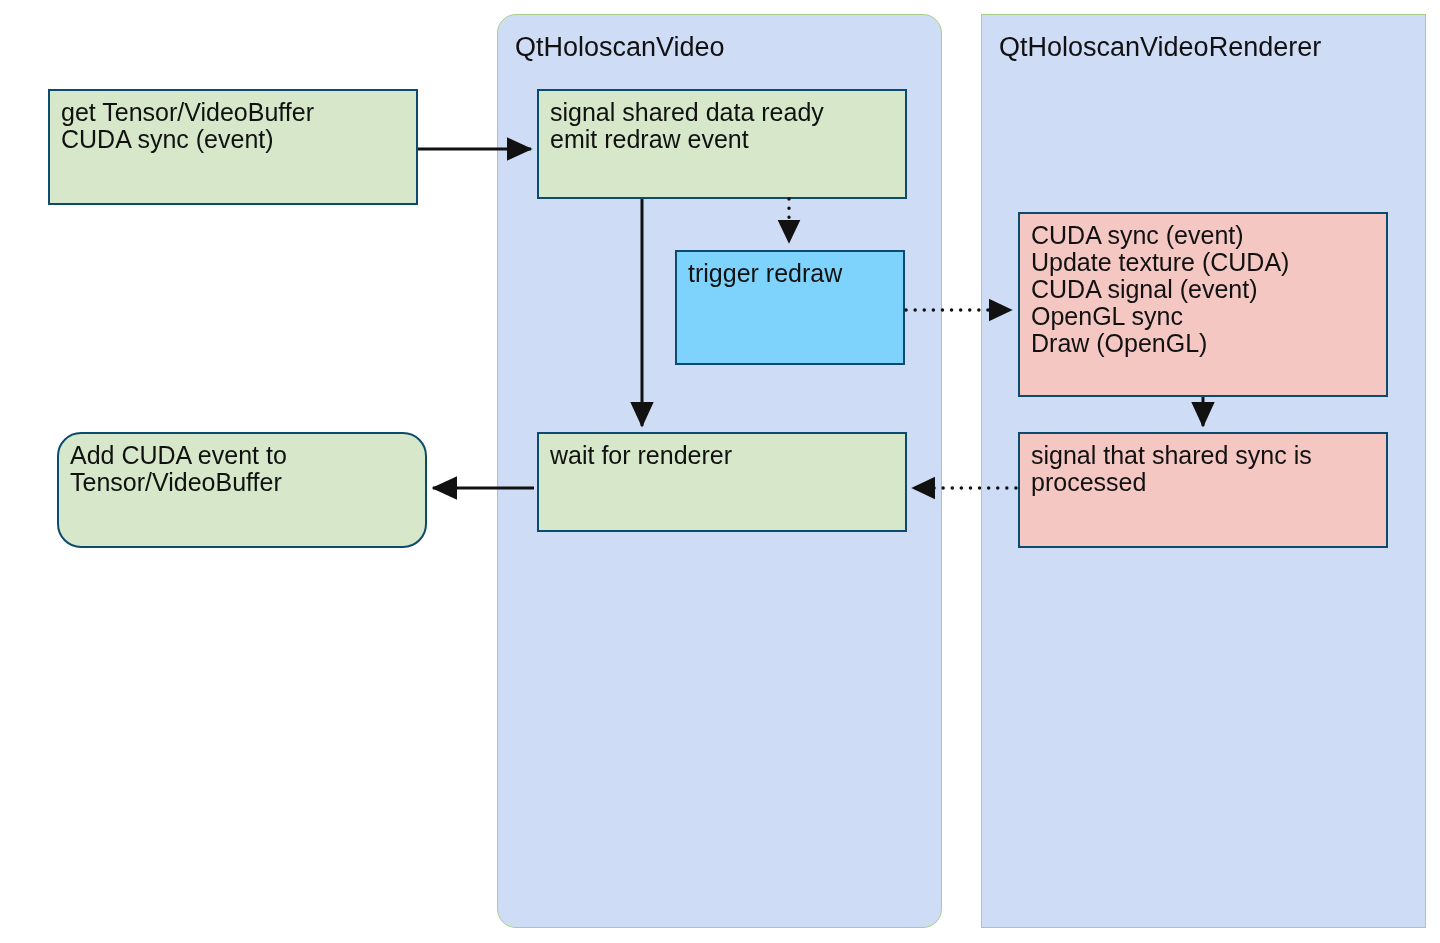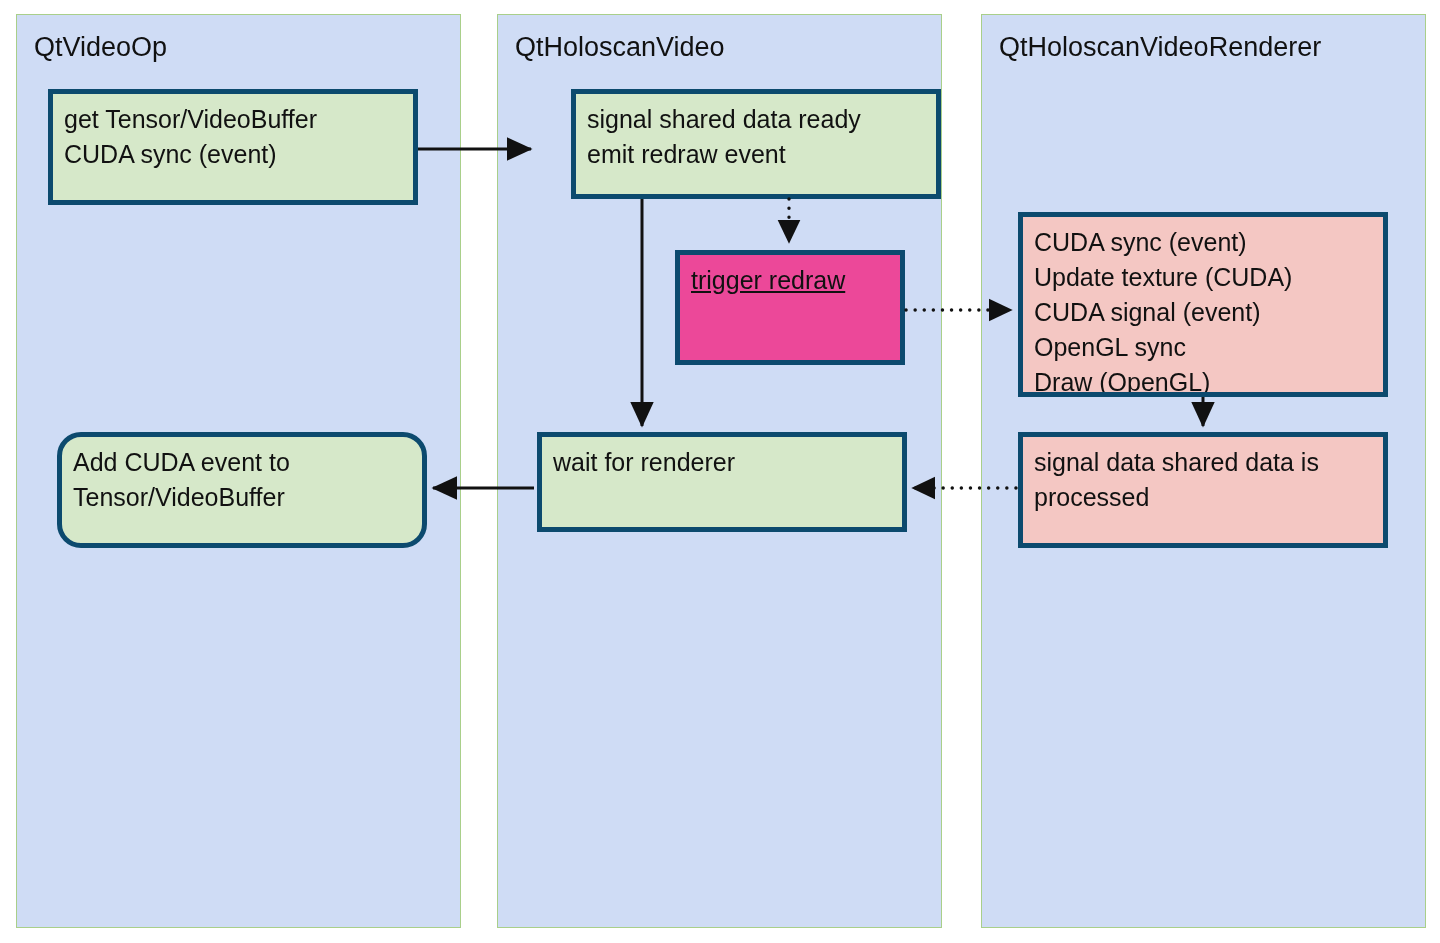--- a/index.html
+++ b/index.html
@@ -34,78 +34,75 @@
   }
   .lane-title.spell {
     text-decoration-style: dotted;
     text-decoration-color: #e06666;
     text-decoration-thickness: 2px;
     text-underline-offset: 3px;
   }
   .node {
     position: absolute;
     box-sizing: border-box;
-    border: 5px solid #0c4a6e;
+    border: 2px solid #0c4a6e;
     padding: 8px 11px 8px 11px;
     font-size: 25px;
-    line-height: 35px;
+    line-height: 27px;
     color: #111111;
     white-space: pre-line;
     overflow: hidden;
   }
   .node.green { background: #d6e8c9; }
-  .node.yellow { background: #ec4899; text-decoration: underline; }
+  .node.yellow { background: #7dd3fc; }
   .node.red { background: #f4c7c3; }
 
   .svg-layer {
     position: absolute;
     left: 0;
     top: 0;
     width: 1440px;
     height: 943px;
     pointer-events: none;
   }
 </style>
 </head>
 <body>
 
 <div id="canvas">
 
-  <div class="lane" style="left:16px; top:14px; width:445px; height:914px;">
-    <div class="lane-title">QtVideoOp</div>
-  </div>
 
-  <div class="lane" style="left:497px; top:14px; width:445px; height:914px;">
+  <div class="lane" style="left:497px; top:14px; width:445px; height:914px;border-radius:19px;">
     <div class="lane-title">QtHoloscanVideo</div>
   </div>
 
   <div class="lane" style="left:981px; top:14px; width:445px; height:914px;">
     <div class="lane-title spell">QtHoloscanVideoRenderer</div>
   </div>
 
   <div class="node green" style="left:48px; top:89px; width:370px; height:116px;">get Tensor/VideoBuffer
 CUDA sync (event)</div>
 
-  <div class="node green" style="left:537px; top:89px; width:370px; height:110px;margin-left:34px;">signal shared data ready
+  <div class="node green" style="left:537px; top:89px; width:370px; height:110px;">signal shared data ready
 emit redraw event</div>
 
   <div class="node yellow" style="left:675px; top:250px; width:230px; height:115px;">trigger redraw</div>
 
   <div class="node red" style="left:1018px; top:212px; width:370px; height:185px;">CUDA sync (event)
 Update texture (CUDA)
 CUDA signal (event)
 OpenGL sync
 Draw (OpenGL)</div>
 
   <div class="node green" style="left:57px; top:432px; width:370px; height:116px;border-radius:24px;">Add CUDA event to
 Tensor/VideoBuffer</div>
 
   <div class="node green" style="left:537px; top:432px; width:370px; height:100px;">wait for renderer</div>
 
-  <div class="node red" style="left:1018px; top:432px; width:370px; height:116px;">signal data shared data is
+  <div class="node red" style="left:1018px; top:432px; width:370px; height:116px;">signal that shared sync is
 processed</div>
 
   <svg class="svg-layer" viewBox="0 0 1440 943" xmlns="http://www.w3.org/2000/svg">
     <defs>
       <marker id="ah" markerWidth="9" markerHeight="9" refX="8" refY="4.5" orient="auto" markerUnits="strokeWidth">
         <path d="M0,0.6 L8.5,4.5 L0,8.4 z" fill="#111111"></path>
       </marker>
       <marker id="ah-dot" markerWidth="7.5" markerHeight="7.5" refX="6.8" refY="3.75" orient="auto" markerUnits="strokeWidth">
         <path d="M0,0.4 L7,3.75 L0,7.1 z" fill="#111111"></path>
       </marker>

